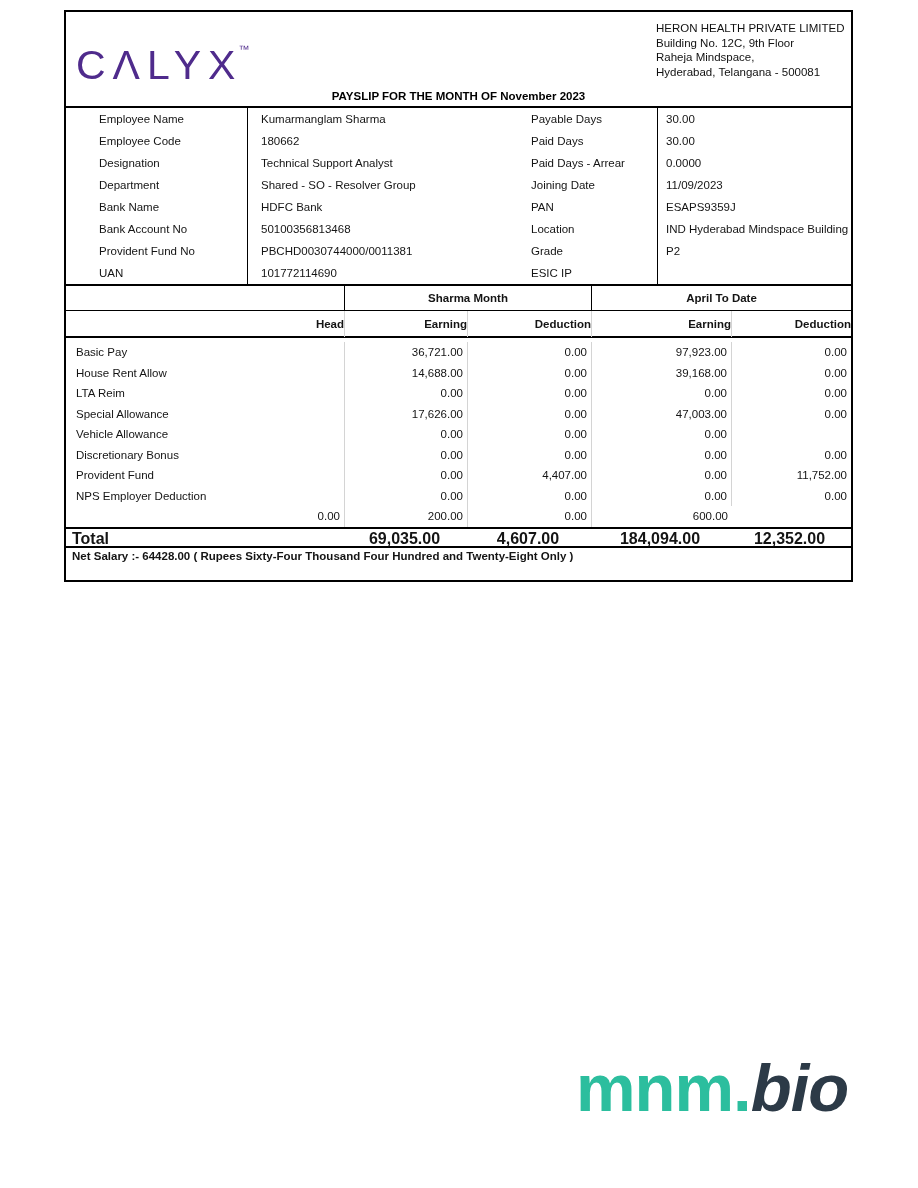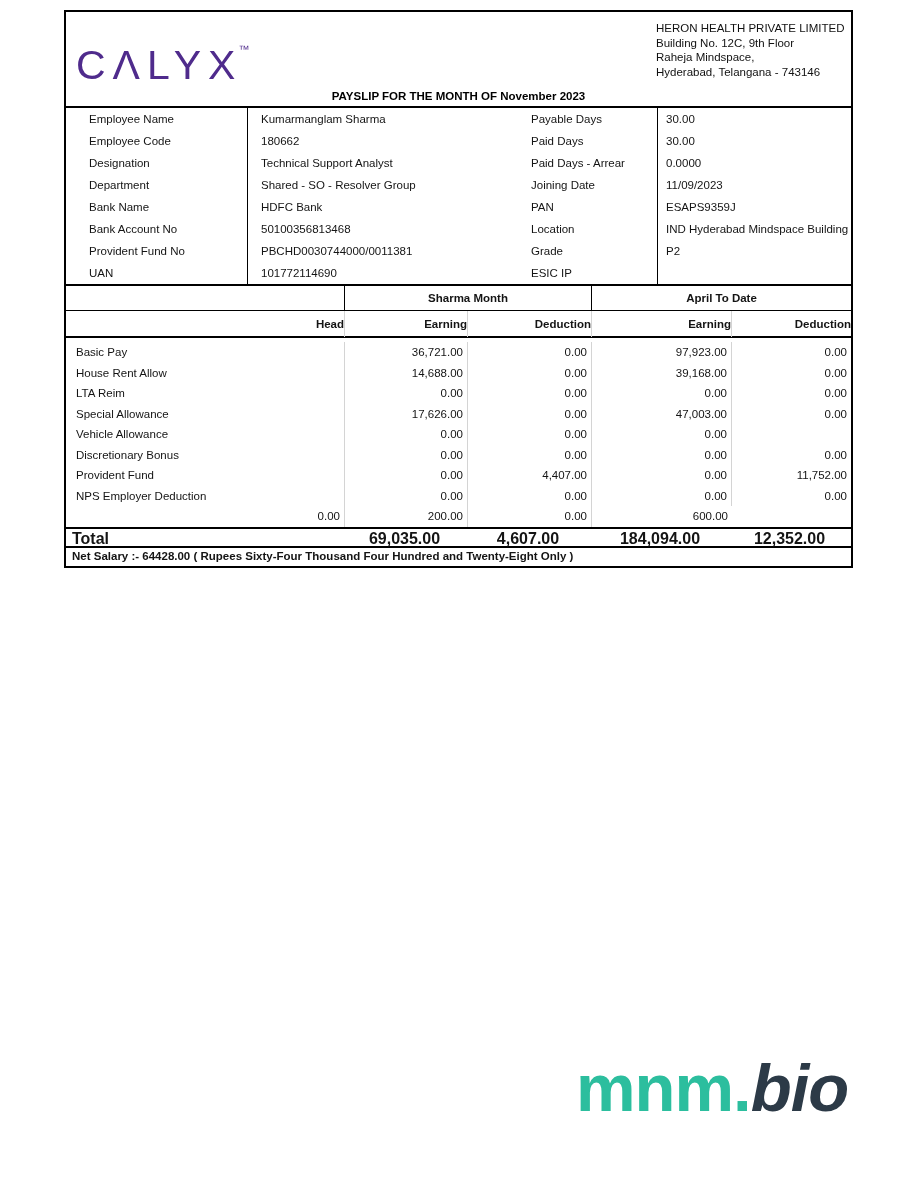--- a/index.html
+++ b/index.html
@@ -28,21 +28,21 @@
     position:absolute; left:0; bottom:4px; width:100%;
     text-align:center; font-size:11.5px; font-weight:bold; color:#000;
   }
 
   
   .emp-table {
     border:2px solid #000; border-top:none; background:#fff;
   }
   .emp-row { display:grid; grid-template-columns:182px 282px 128px 1fr; height:22px; }
   .emp-row > div { font-size:11.5px; line-height:22px; white-space:nowrap; overflow:hidden; }
-  .emp-c1 { padding-left:23px; border-right:1px solid #000; }
+  .emp-c1 { padding-left:10px; border-right:1px solid #000;margin-left:23px; }
   .emp-c2 { padding-left:13px; }
   .emp-c3 { padding-left:1px; border-right:1px solid #000; }
   .emp-c4 { padding-left:8px; }
 
   
   .earn-head1 {
     display:grid; grid-template-columns:279px 247px 1fr;
     height:25px; border-left:2px solid #000; border-right:2px solid #000;
     border-bottom:1px solid #000;
   }
@@ -76,21 +76,21 @@
   .total-row {
     display:grid; grid-template-columns:279px 123px 124px 140px 1fr; height:21px;
     border-left:2px solid #000; border-right:2px solid #000;
     border-top:2px solid #000; border-bottom:2px solid #000;
   }
   .total-row > div { font-size:16px; font-weight:bold; line-height:19px; white-space:nowrap; }
   .total-row .head-cell { padding-left:6px; }
   .total-row .num-cell { text-align:center; padding-right:4px; }
 
   .net-row {
-    height:20px; border:2px solid #000; border-top:none;
+    height:34px; border:2px solid #000; border-top:none;
     font-size:11.5px; font-weight:bold; line-height:17px; padding-left:6px;
     white-space:nowrap;
   }
 
   
   .watermark {
     position:absolute; left:576px; top:1048px; width:330px;
     font-size:67px; font-weight:800; letter-spacing:-1px; line-height:80px;
     white-space:nowrap;
   }
@@ -100,21 +100,21 @@
 <body>
 
 <div class="doc">
 
   <div class="header-box">
     <div class="logo" style="color: rgb(79, 43, 140);"><span>CΛLYX</span><sup>™</sup></div>
     <div class="company">
       <div>HERON HEALTH PRIVATE LIMITED</div>
       <div>Building No. 12C, 9th Floor</div>
       <div>Raheja Mindspace,</div>
-      <div>Hyderabad, Telangana - 743146</div>
+      <div>Hyderabad, Telangana - 500081</div>
     </div>
     <div class="paytitle">PAYSLIP FOR THE MONTH OF November 2023</div>
   </div>
 
   <div class="emp-table">
       <div class="emp-row">
         <div class="emp-c1">Employee Name</div>
         <div class="emp-c2">Kumarmanglam Sharma</div>
         <div class="emp-c3">Payable Days</div>
         <div class="emp-c4">30.00</div>

